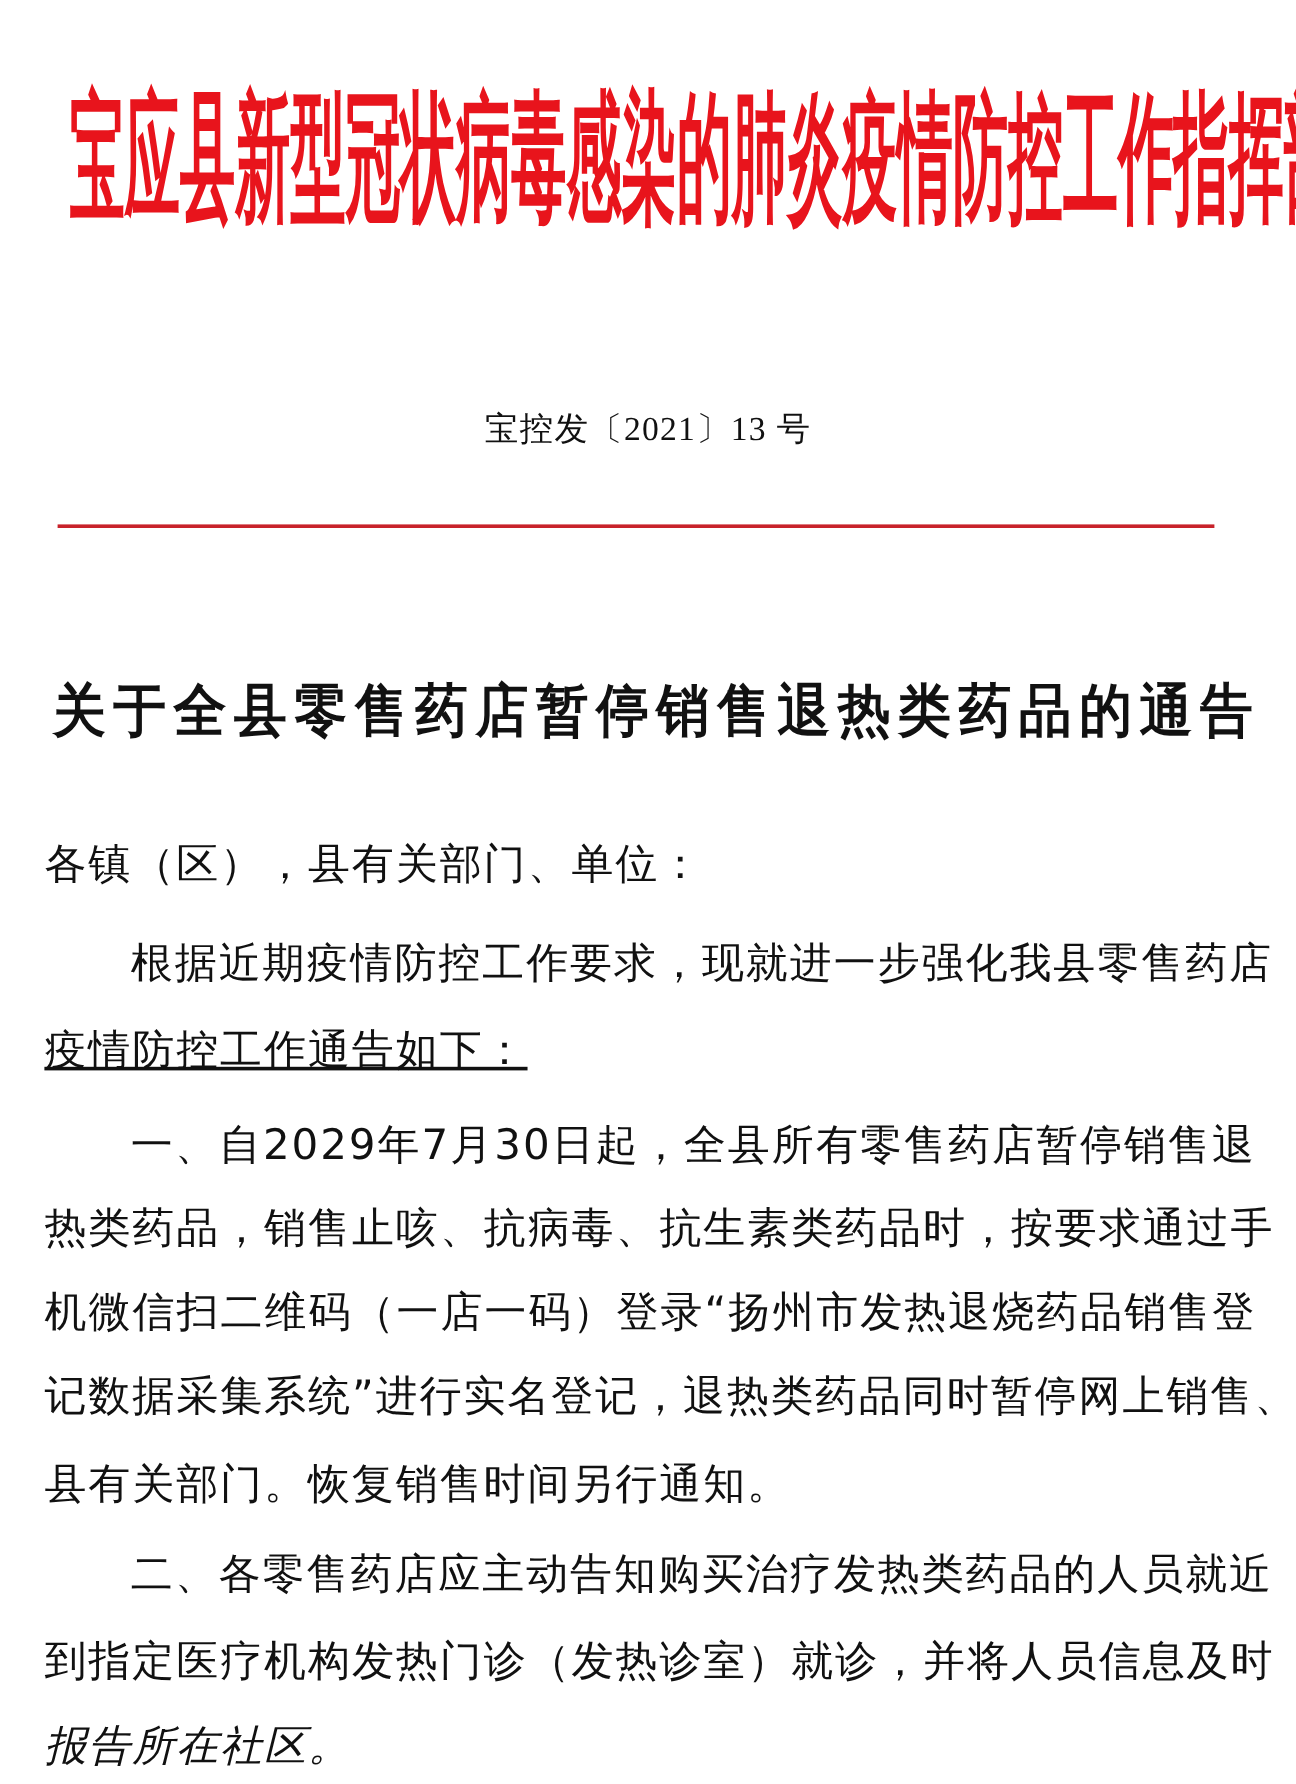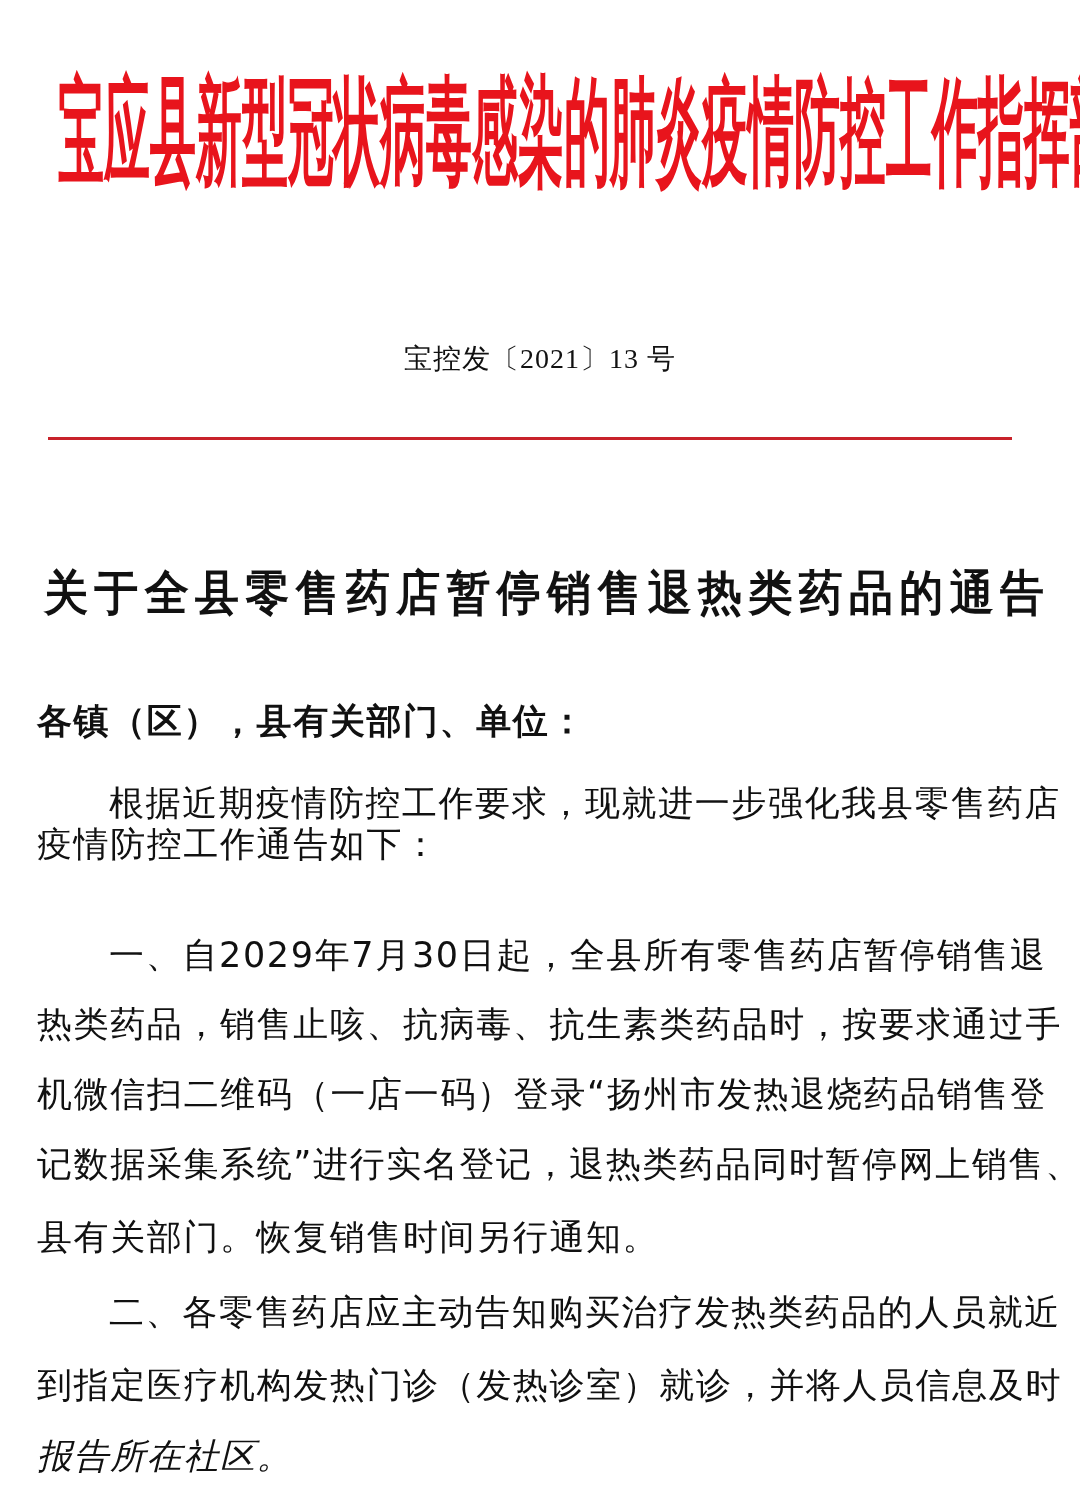--- a/index.html
+++ b/index.html
@@ -142,21 +142,21 @@
     <span class="ch">退</span>
     <span class="ch">热</span>
     <span class="ch">类</span>
     <span class="ch">药</span>
     <span class="ch">品</span>
     <span class="ch">的</span>
     <span class="ch">通</span>
     <span class="ch">告</span>
   </div>
 
-<div class="body-text" style="top:703px;font-weight:bold;">各镇（区），县有关部门、单位：</div>
+<div class="body-text" style="top:703px;">各镇（区），县有关部门、单位：</div>
 
 <div class="body-text" style="top:785px;">
   <div class="line-justify indent">
       <span class="ch">根</span>
       <span class="ch">据</span>
       <span class="ch">近</span>
       <span class="ch">期</span>
       <span class="ch">疫</span>
       <span class="ch">情</span>
       <span class="ch">防</span>
@@ -174,21 +174,21 @@
       <span class="ch">强</span>
       <span class="ch">化</span>
       <span class="ch">我</span>
       <span class="ch">县</span>
       <span class="ch">零</span>
       <span class="ch">售</span>
       <span class="ch">药</span>
       <span class="ch">店</span>
     </div>
 </div>
-<div class="body-text" style="top:826px;">疫情防控工作通告如下：</div>
+<div class="body-text" style="top:858px;text-decoration:underline;">疫情防控工作通告如下：</div>
 
 <div class="body-text" style="top:937px;">
   <div class="line-justify indent">
       <span class="ch">一</span>
       <span class="ch">、</span>
       <span class="ch">自</span>
       <span class="ch">2029</span>
       <span class="ch">年</span>
       <span class="ch">7</span>
       <span class="ch">月</span>

